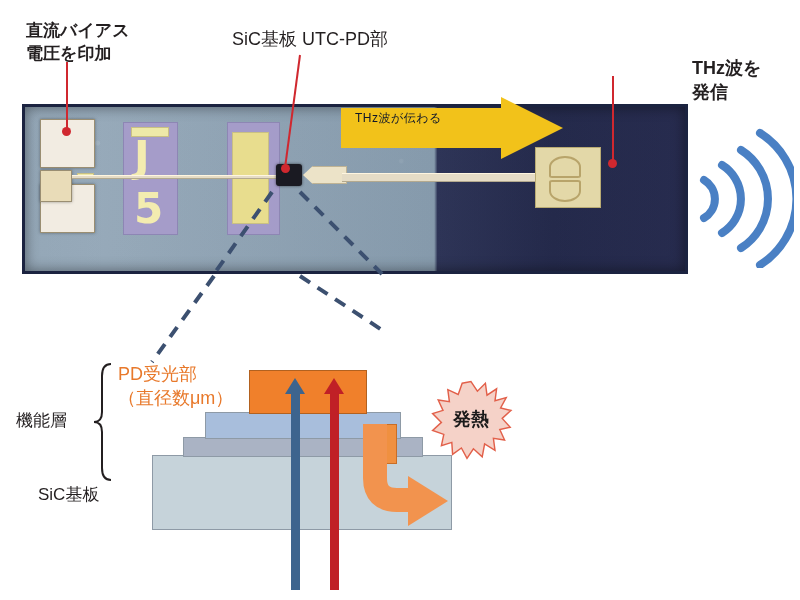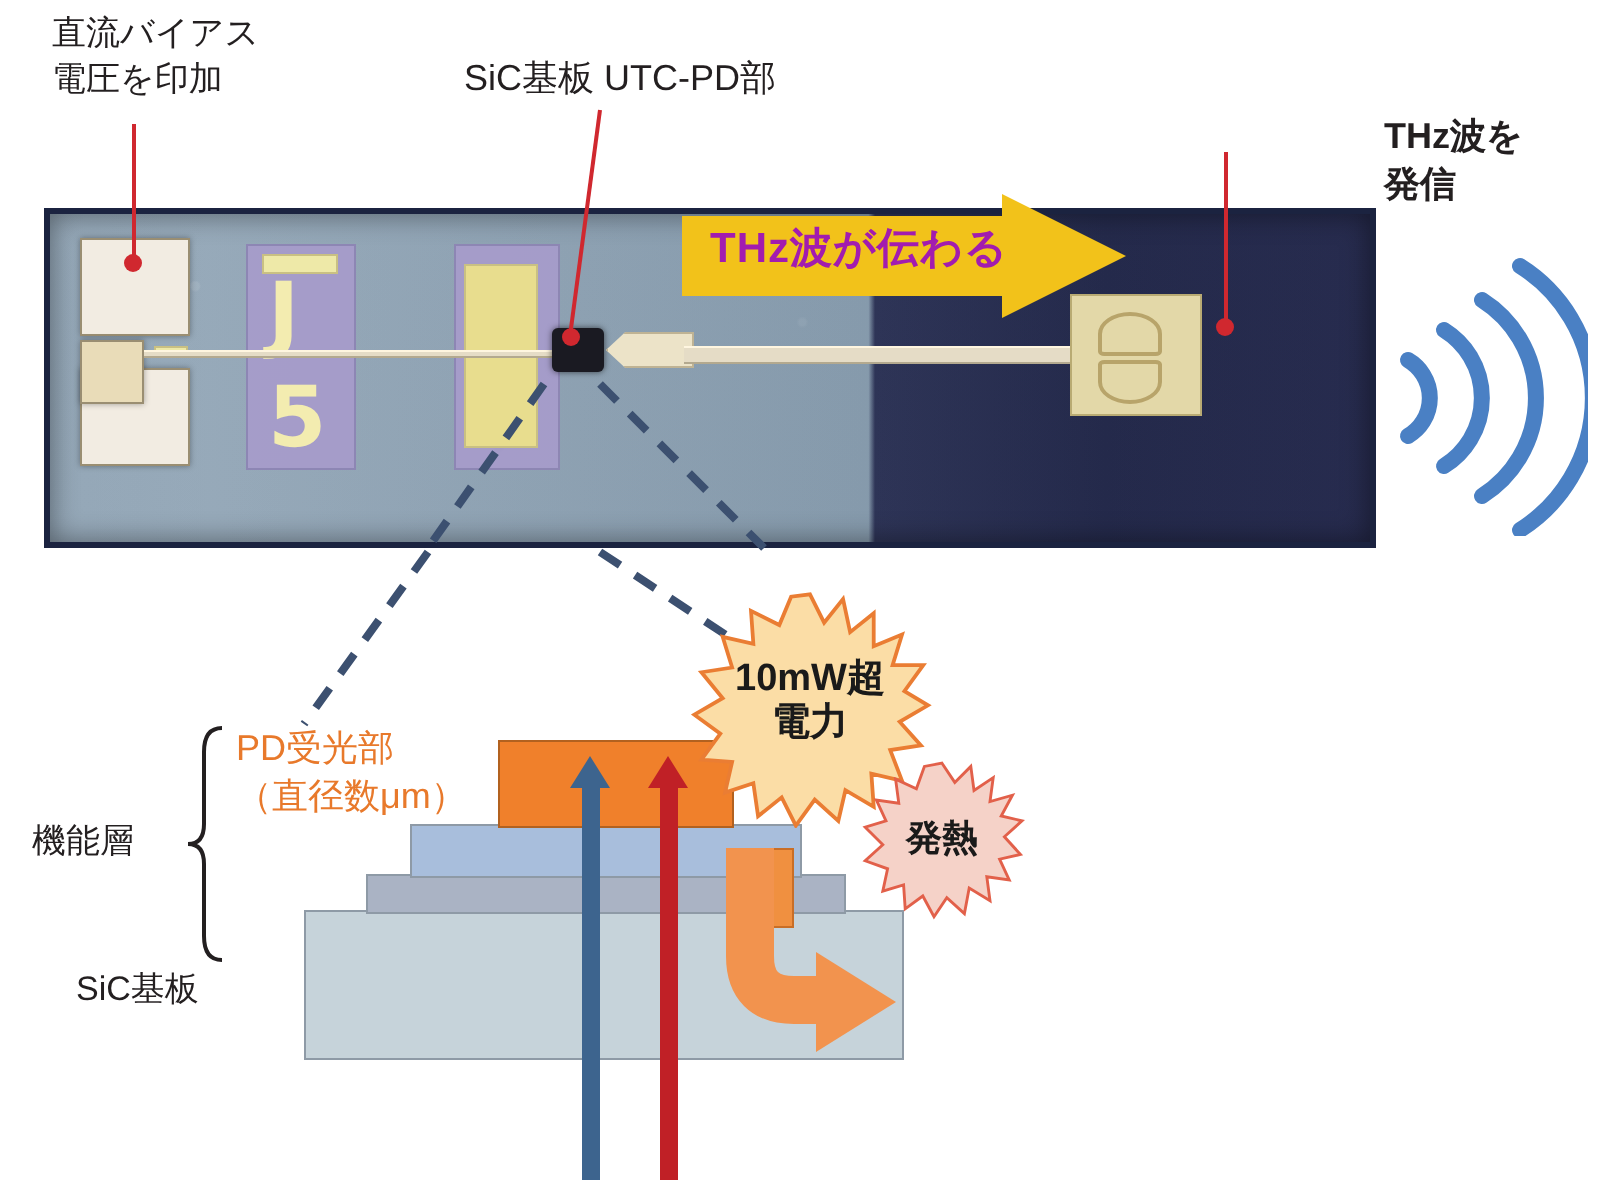--- a/index.html
+++ b/index.html
@@ -66,21 +66,21 @@
   
   #thz-arrow { position:absolute; left:341px; top:97px; width:222px; height:62px; }
   #thz-arrow .body { position:absolute; left:0; top:11px; width:168px; height:40px; background:#f2c21a; }
   #thz-arrow .head {
     position:absolute; left:160px; top:0; width:0; height:0;
     border-top:31px solid transparent; border-bottom:31px solid transparent;
     border-left:62px solid #f2c21a;
   }
   #thz-arrow .txt {
     position:absolute; left:14px; top:13px; width:160px;
-    font-size:21px; font-weight:700; color:#a21caf; letter-spacing:.5px;
+    font-size:12px; font-weight:400; color:#0f172a; letter-spacing:.5px;
   }
 
   
   #waves { position:absolute; left:694px; top:118px; width:100px; height:150px; }
 
   
   .layer { position:absolute; border:1.5px solid #8e9aa6; }
   #sub   { left:152px; top:455px; width:300px; height:75px; background:#c6d3da; }
   #lay3  { left:183px; top:437px; width:240px; height:20px; background:#aab3c4; }
   #lay2  { left:205px; top:412px; width:196px; height:27px; background:#a8bedc; }
@@ -148,21 +148,21 @@
     <line x1="250" y1="88" x2="192" y2="170" stroke="#3c5070" stroke-width="4" stroke-dasharray="12 9"></line>
     <line x1="278" y1="88" x2="360" y2="170" stroke="#3c5070" stroke-width="4" stroke-dasharray="12 9"></line>
   </svg>
 </div>
 
 <svg width="800" height="600" style="position:absolute;left:0;top:0;pointer-events:none;">
   <line x1="214" y1="276" x2="152" y2="362" stroke="#3c5070" stroke-width="4" stroke-dasharray="12 9"></line>
   <line x1="300" y1="276" x2="382" y2="330" stroke="#3c5070" stroke-width="4" stroke-dasharray="12 9"></line>
 </svg>
 
-<div class="lbl" style="left:26px; top:6px; width:150px;">直流バイアス
+<div class="lbl" style="left:26px; top:20px; width:150px;font-weight:bold;">直流バイアス
 電圧を印加</div>
 <div class="leader" style="left:66px; top:62px; width:2px; height:68px;"></div>
 <div class="dot" style="left:62px; top:127px;"></div>
 
 <div class="lbl" style="left:232px; top:27px; width:220px; font-size:18px;">SiC基板 UTC-PD部</div>
 <svg width="800" height="600" style="position:absolute;left:0;top:0;pointer-events:none;">
   <line x1="300" y1="55" x2="285" y2="168" stroke="#d0282f" stroke-width="2"></line>
 </svg>
 <div class="dot" style="left:281px; top:164px;"></div>
 
@@ -200,27 +200,20 @@
 
 <div class="beam" id="beam-blue">
   <div class="tip"></div>
   <div class="stem"></div>
 </div>
 <div class="beam" id="beam-red">
   <div class="tip"></div>
   <div class="stem"></div>
 </div>
 
-<div class="burst" id="burst-power">
-  <svg width="150" height="118" viewBox="0 0 100 100" style="position:absolute;inset:0;">
-    <polygon fill="#fbdda6" stroke="#ea7d33" stroke-width="1.6" points="50,1 56,13 64,3 67,17 77,9 77,23 89,18 85,31 98,31 90,42 100,48 88,55 97,65 84,67 89,80 76,77 77,91 65,84 62,97 52,88 44,99 38,87 28,95 26,81 14,85 17,72 4,71 12,60 1,52 13,45 4,34 17,32 13,19 26,22 25,8 37,14 42,2"></polygon>
-  </svg>
-  <div class="txt">10mW超
-電力</div>
-</div>
 
 <div class="burst" id="burst-heat">
   <svg width="112" height="80" viewBox="0 0 100 100" style="position:absolute;inset:0;">
     <polygon fill="#f5d2c8" stroke="#e2604a" stroke-width="1.8" points="50,2 58,14 68,4 70,19 82,11 80,26 94,22 87,35 100,38 89,48 99,59 86,62 92,75 78,73 80,88 67,80 64,96 53,86 45,98 38,85 27,93 26,78 13,82 16,68 2,63 13,53 2,42 15,38 9,25 23,27 21,12 34,18 39,4"></polygon>
   </svg>
   <div class="txt">発熱</div>
 </div>
 
 <svg id="brace" viewBox="0 0 22 120">
   <path d="M19 2 Q10 2 10 14 L10 50 Q10 60 2 60 Q10 60 10 70 L10 106 Q10 118 19 118" fill="none" stroke="#231f20" stroke-width="2"></path>

